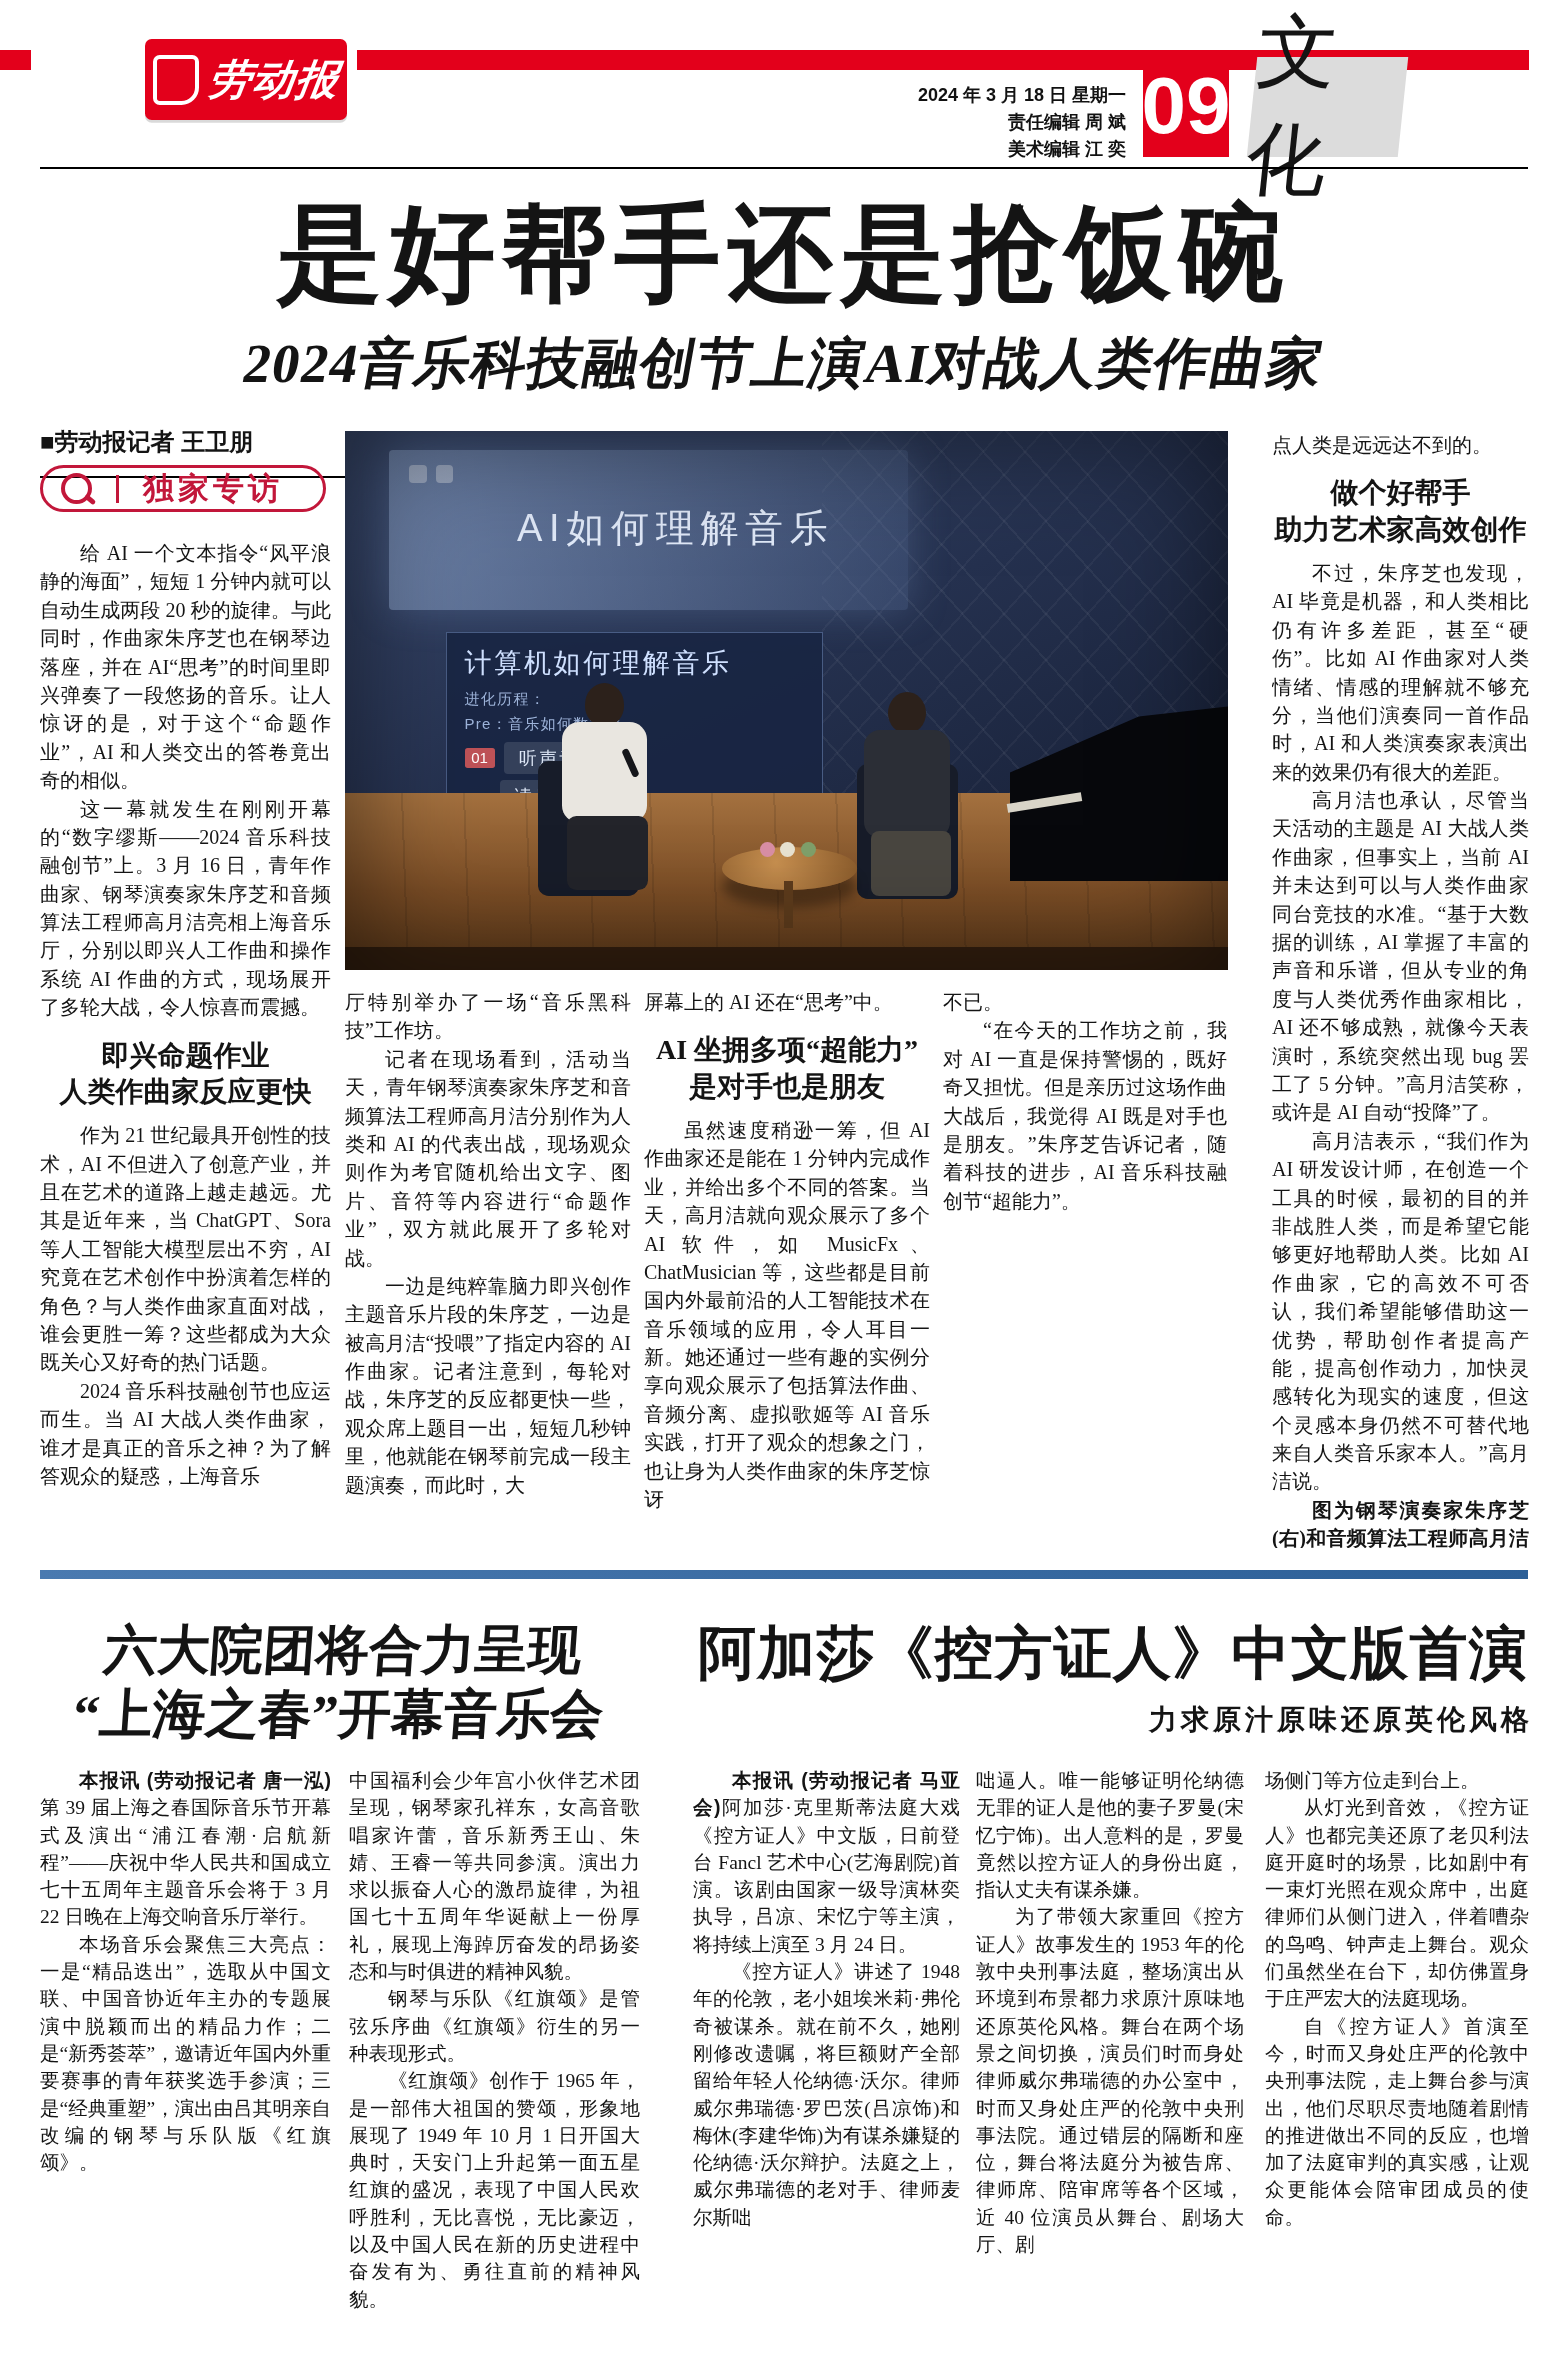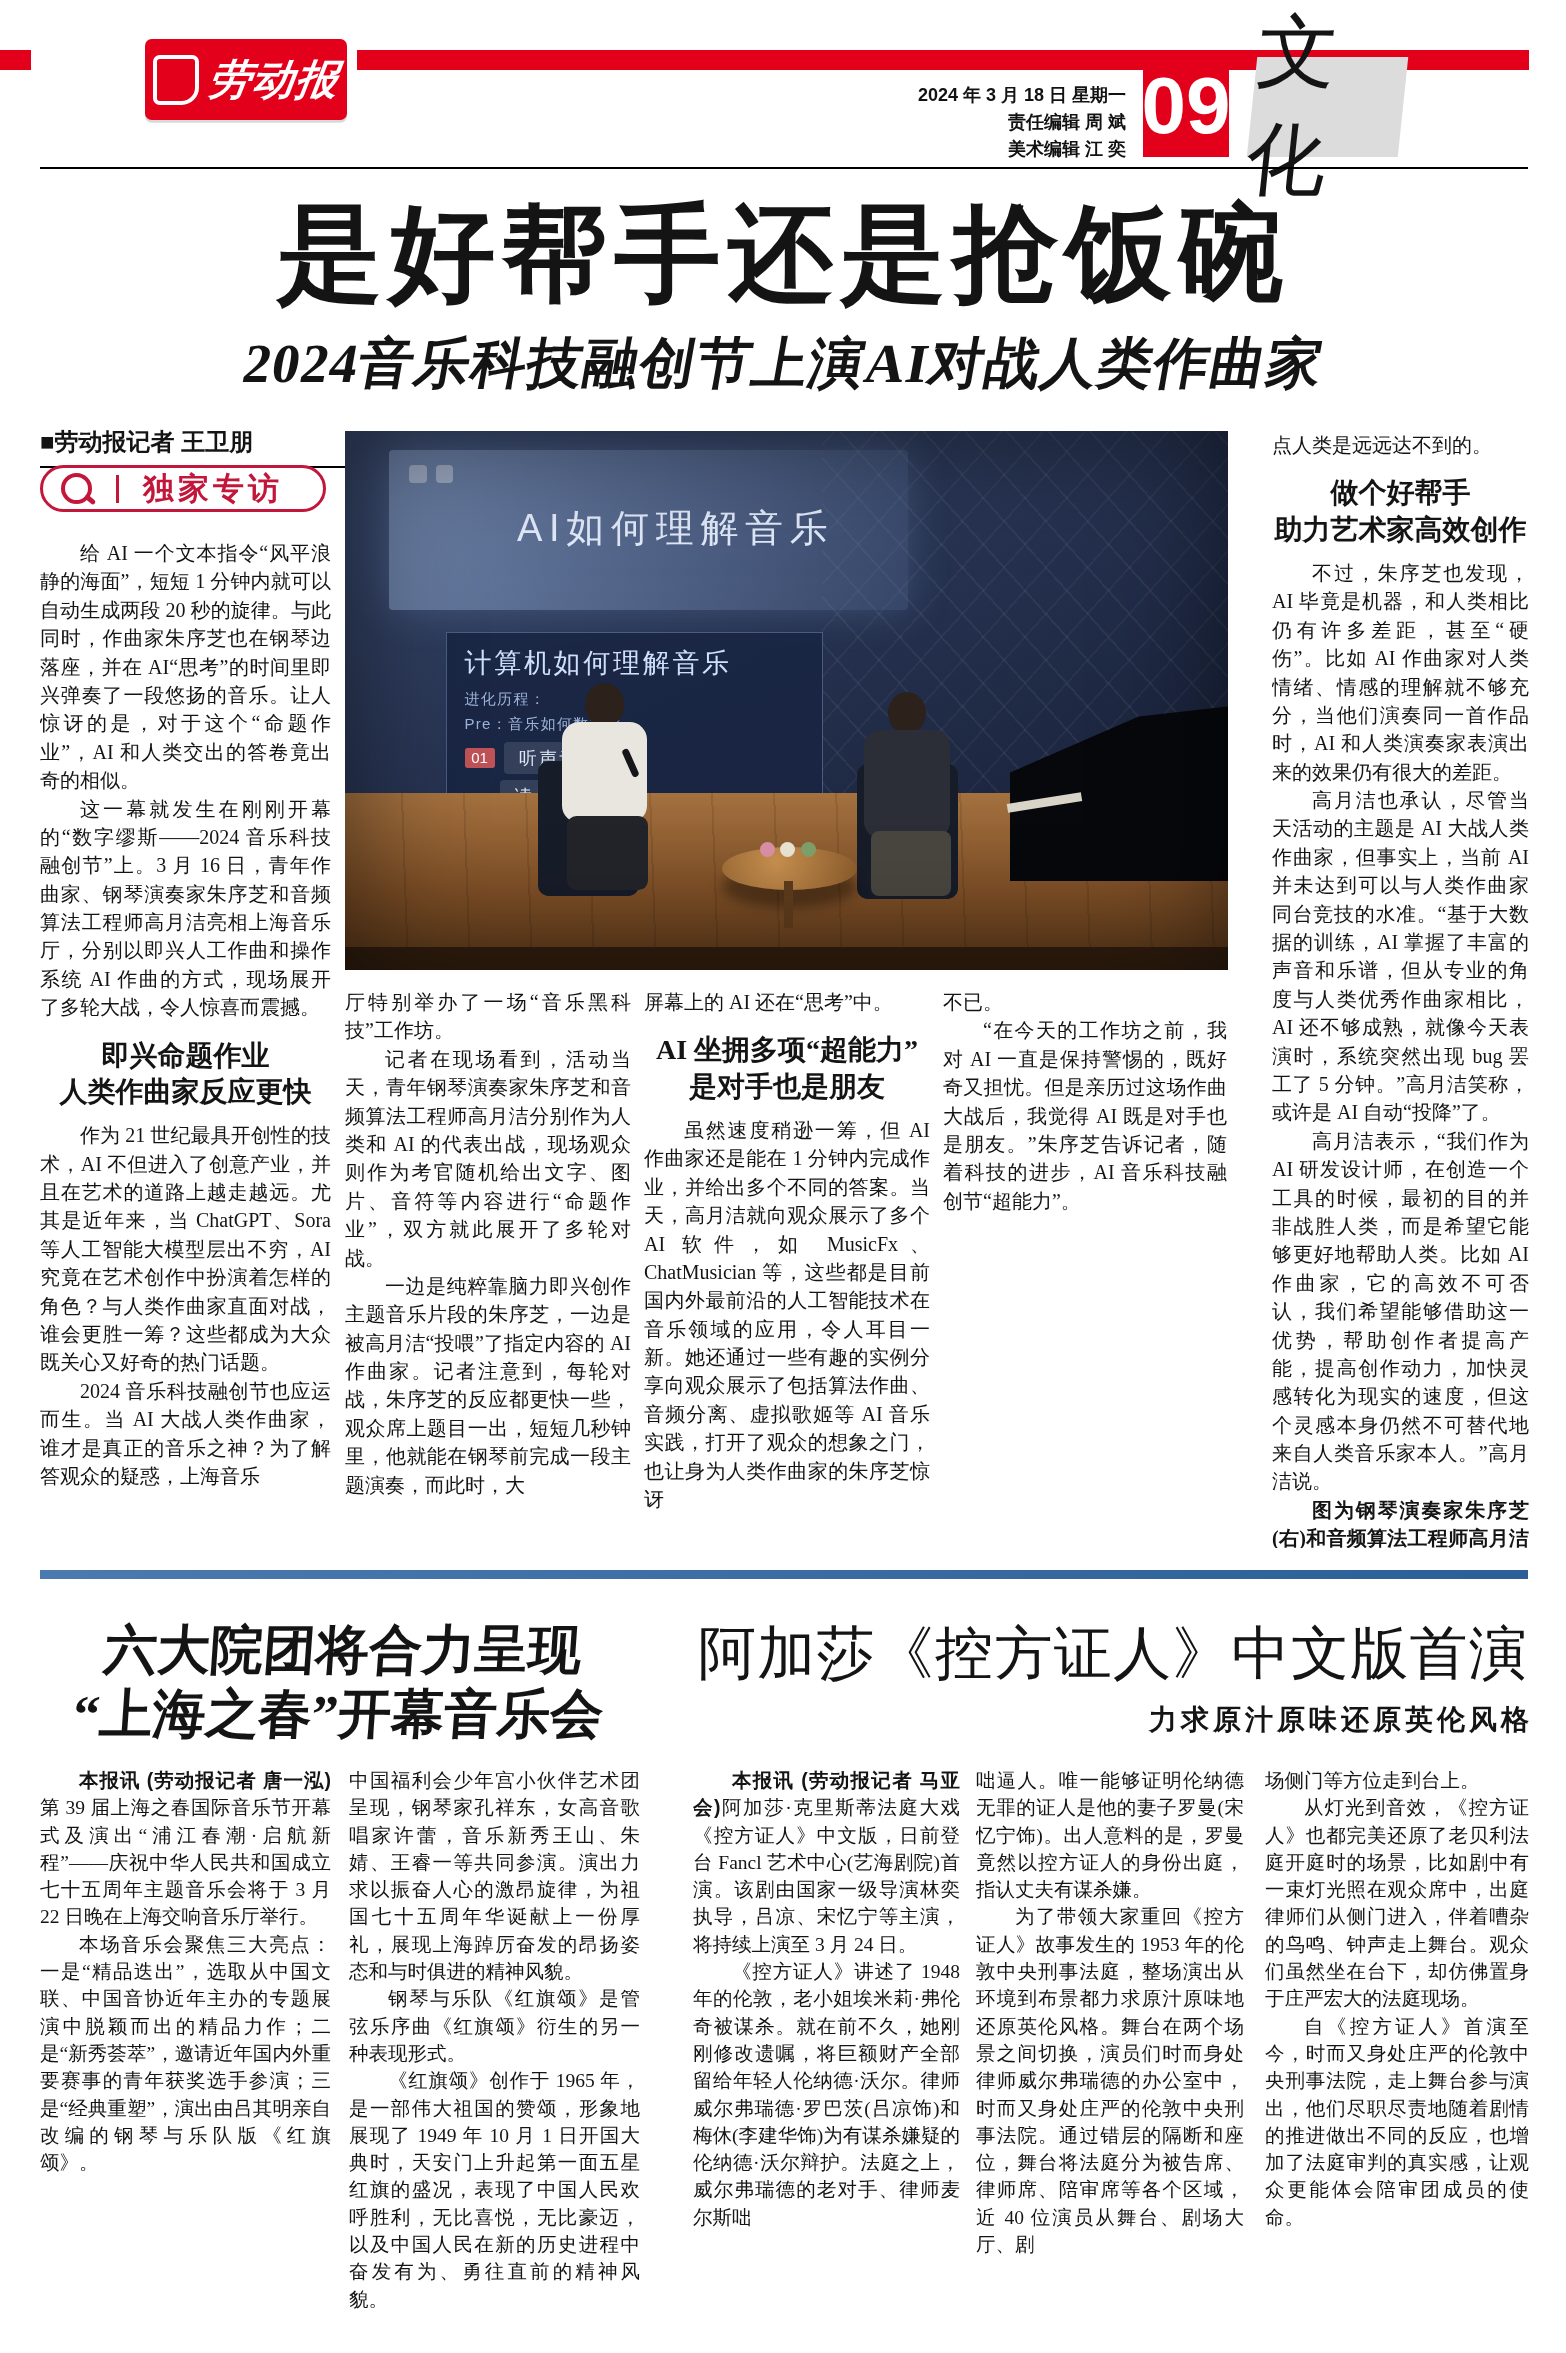--- a/index.html
+++ b/index.html
@@ -29,21 +29,21 @@
                font-size:80px;font-weight:400;transform:skewX(-6deg);letter-spacing:2.7px;}
   .header-rule{left:40px;top:167px;width:1488px;height:2px;background:#000;}
 
   
   .main-title{left:0;top:199px;width:1567px;text-align:center;font-weight:900;font-size:106px;
               letter-spacing:6.7px;line-height:1.05;}
   .main-subtitle{left:0;top:327px;width:1567px;text-align:center;font-weight:700;font-size:55px;
                  transform:skewX(-10deg);letter-spacing:1.3px;}
 
   .byline{left:40px;top:426px;width:322px;font-family:"Liberation Sans","DejaVu Sans",sans-serif;
-          font-weight:700;font-size:24px;padding-bottom:8px;border-bottom:2px solid #000;}
+          font-weight:700;font-size:24px;padding-bottom:18px;border-bottom:2px solid #000;}
   .tag-badge{left:40px;top:465px;width:286px;height:47px;border:3.4px solid var(--badge);
              border-radius:25.6px;display:flex;align-items:center;padding:0 17.5px;gap:24px;box-sizing:border-box;}
   .mag{position:relative;width:23px;height:23px;border:4.7px solid var(--badge);border-radius:50%;flex:0 0 auto;}
   .mag::after{content:"";position:absolute;left:19px;top:20px;width:12px;height:5.4px;background:var(--badge);
               border-radius:2.7px;transform:rotate(40deg);}
   .tag-vline{width:3.4px;height:28px;background:var(--badge);flex:0 0 auto;}
   .tag-text{color:var(--badge);font-weight:900;font-size:31px;letter-spacing:4px;font-family:"Liberation Serif",serif;}
 
   
   .ncol{position:absolute;overflow:hidden;font-size:20px;line-height:1.42;text-align:justify;text-justify:inter-character;}
@@ -114,21 +114,21 @@
 
   
   .bl-title{left:40px;top:1619px;width:601px;text-align:center;font-weight:900;font-size:53px;
             line-height:1.2;transform:skewX(-4deg);}
   .bl-c1{left:40px;top:1767px;width:291px;height:574px;}
   .bl-c2{left:349px;top:1767px;width:291px;height:574px;}
   .bcol{font-size:19.5px;line-height:1.4;}
   .lead-b{font-weight:700;font-family:"Liberation Sans","DejaVu Sans",sans-serif;}
 
   
-  .br-title{left:693px;top:1615px;width:840px;text-align:center;font-weight:400;font-size:58px;letter-spacing:1.3px;}
+  .br-title{left:693px;top:1615px;width:840px;text-align:center;font-weight:700;font-size:58px;letter-spacing:1.3px;}
   .br-subtitle{left:693px;top:1701px;width:840px;text-align:right;font-weight:700;font-size:28px;letter-spacing:4px;}
   .br-c1{left:693px;top:1767px;width:267px;height:574px;}
   .br-c2{left:976px;top:1767px;width:268px;height:574px;}
   .br-c3{left:1265px;top:1767px;width:264px;height:574px;}
 </style>
 </head>
 <body>
 
 <div class="page">
 

